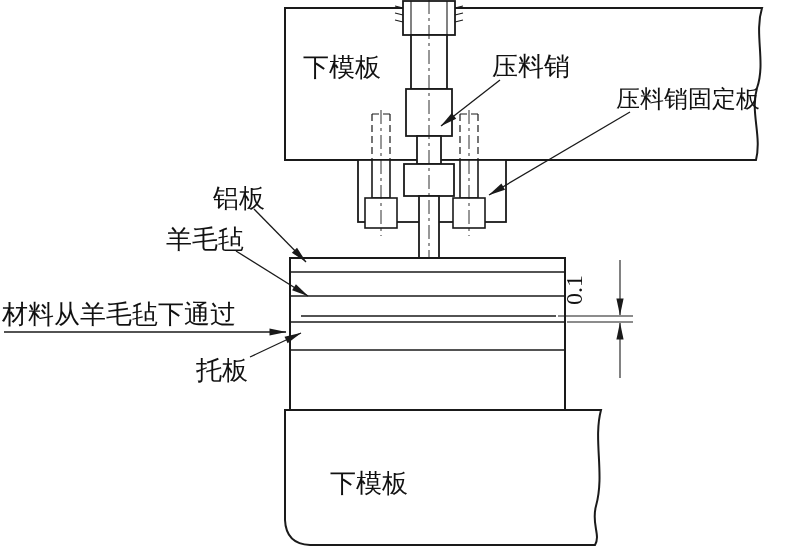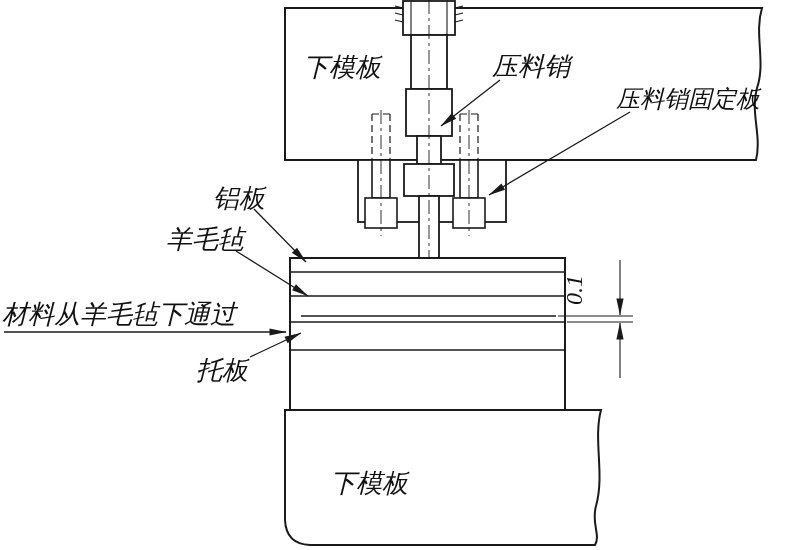--- a/index.html
+++ b/index.html
@@ -1,17 +1,17 @@
 <!DOCTYPE html>
 <html><head>
 <meta charset="utf-8">
 <style>
   html,body{margin:0;padding:0;background:#ffffff;}
   .page{position:relative;width:798px;height:550px;background:#fff;overflow:hidden;
-        font-family:"Liberation Serif","DejaVu Serif",serif;font-style:italic;}
+        font-family:"Liberation Serif","DejaVu Serif",serif;}
   svg text{fill:#111;}
 </style>
 </head>
 <body>
 
 <div class="page">
 <svg width="798" height="550" viewBox="0 0 798 550" xmlns="http://www.w3.org/2000/svg">
   <defs>
     <marker id="arrow" markerUnits="userSpaceOnUse" markerWidth="18" markerHeight="10" refX="17.5" refY="5" orient="auto">
       <path d="M18,5 L1,1.4 L1,8.6 Z" fill="#1a1a1a" stroke="none"></path>

